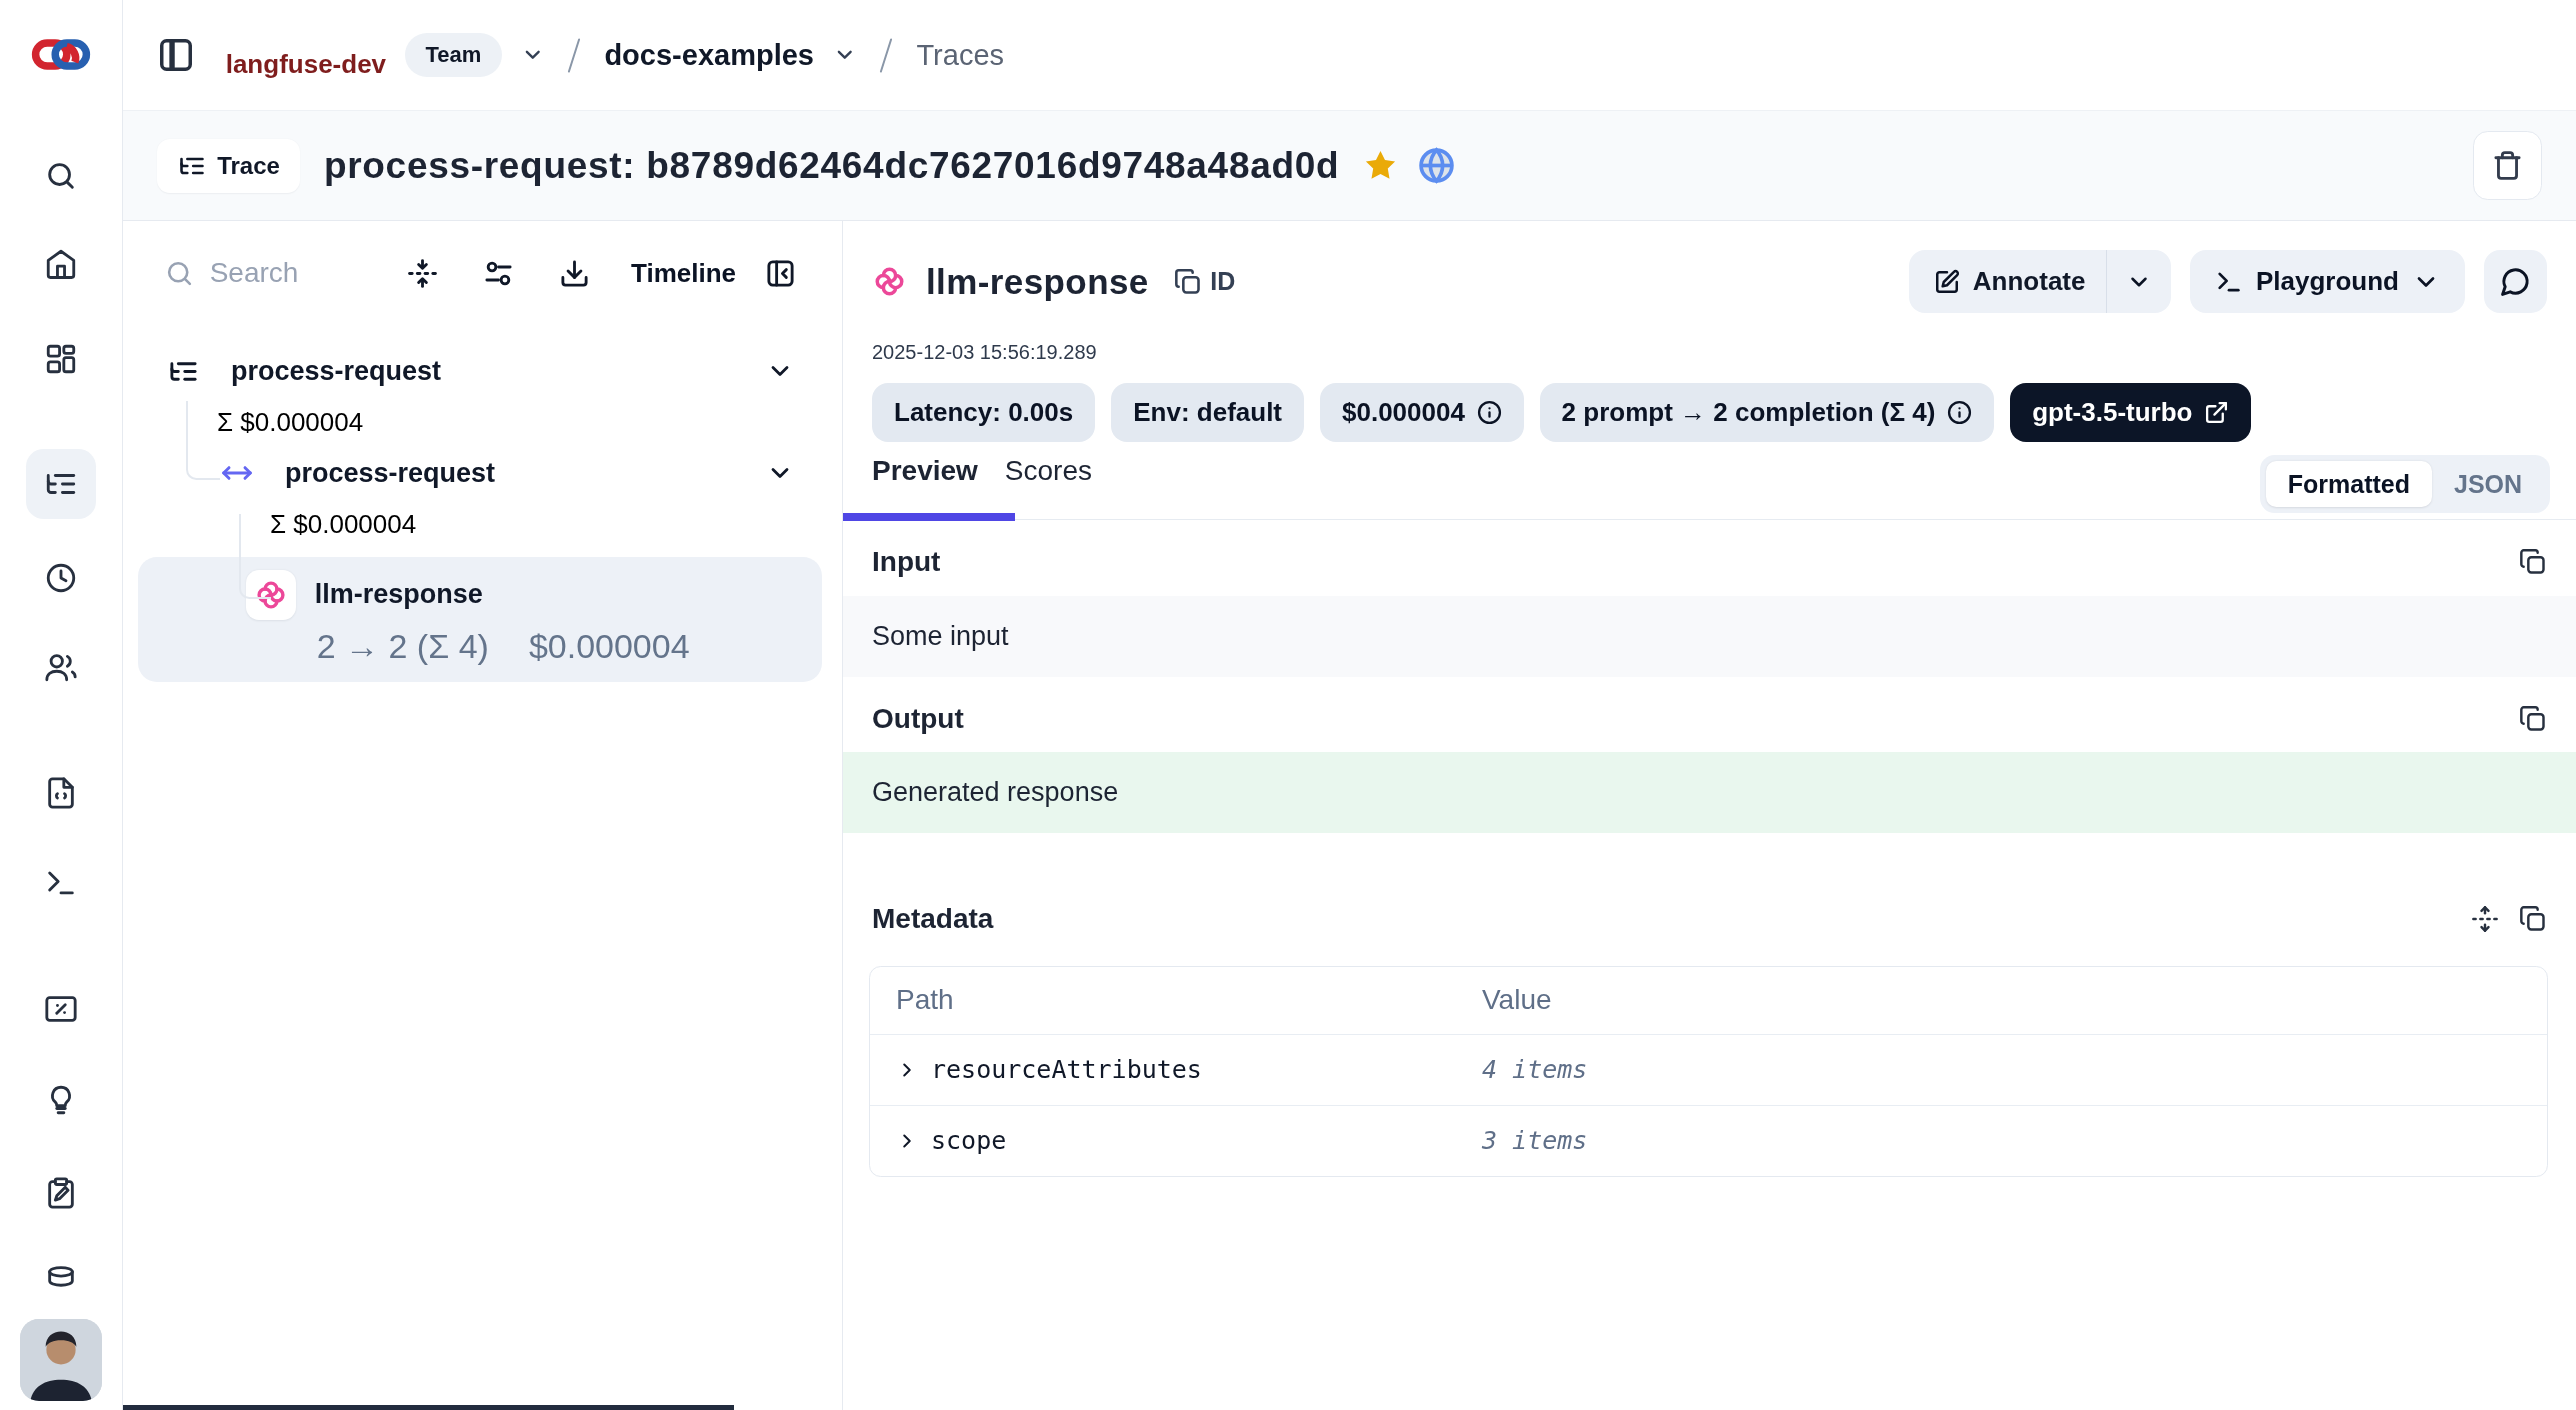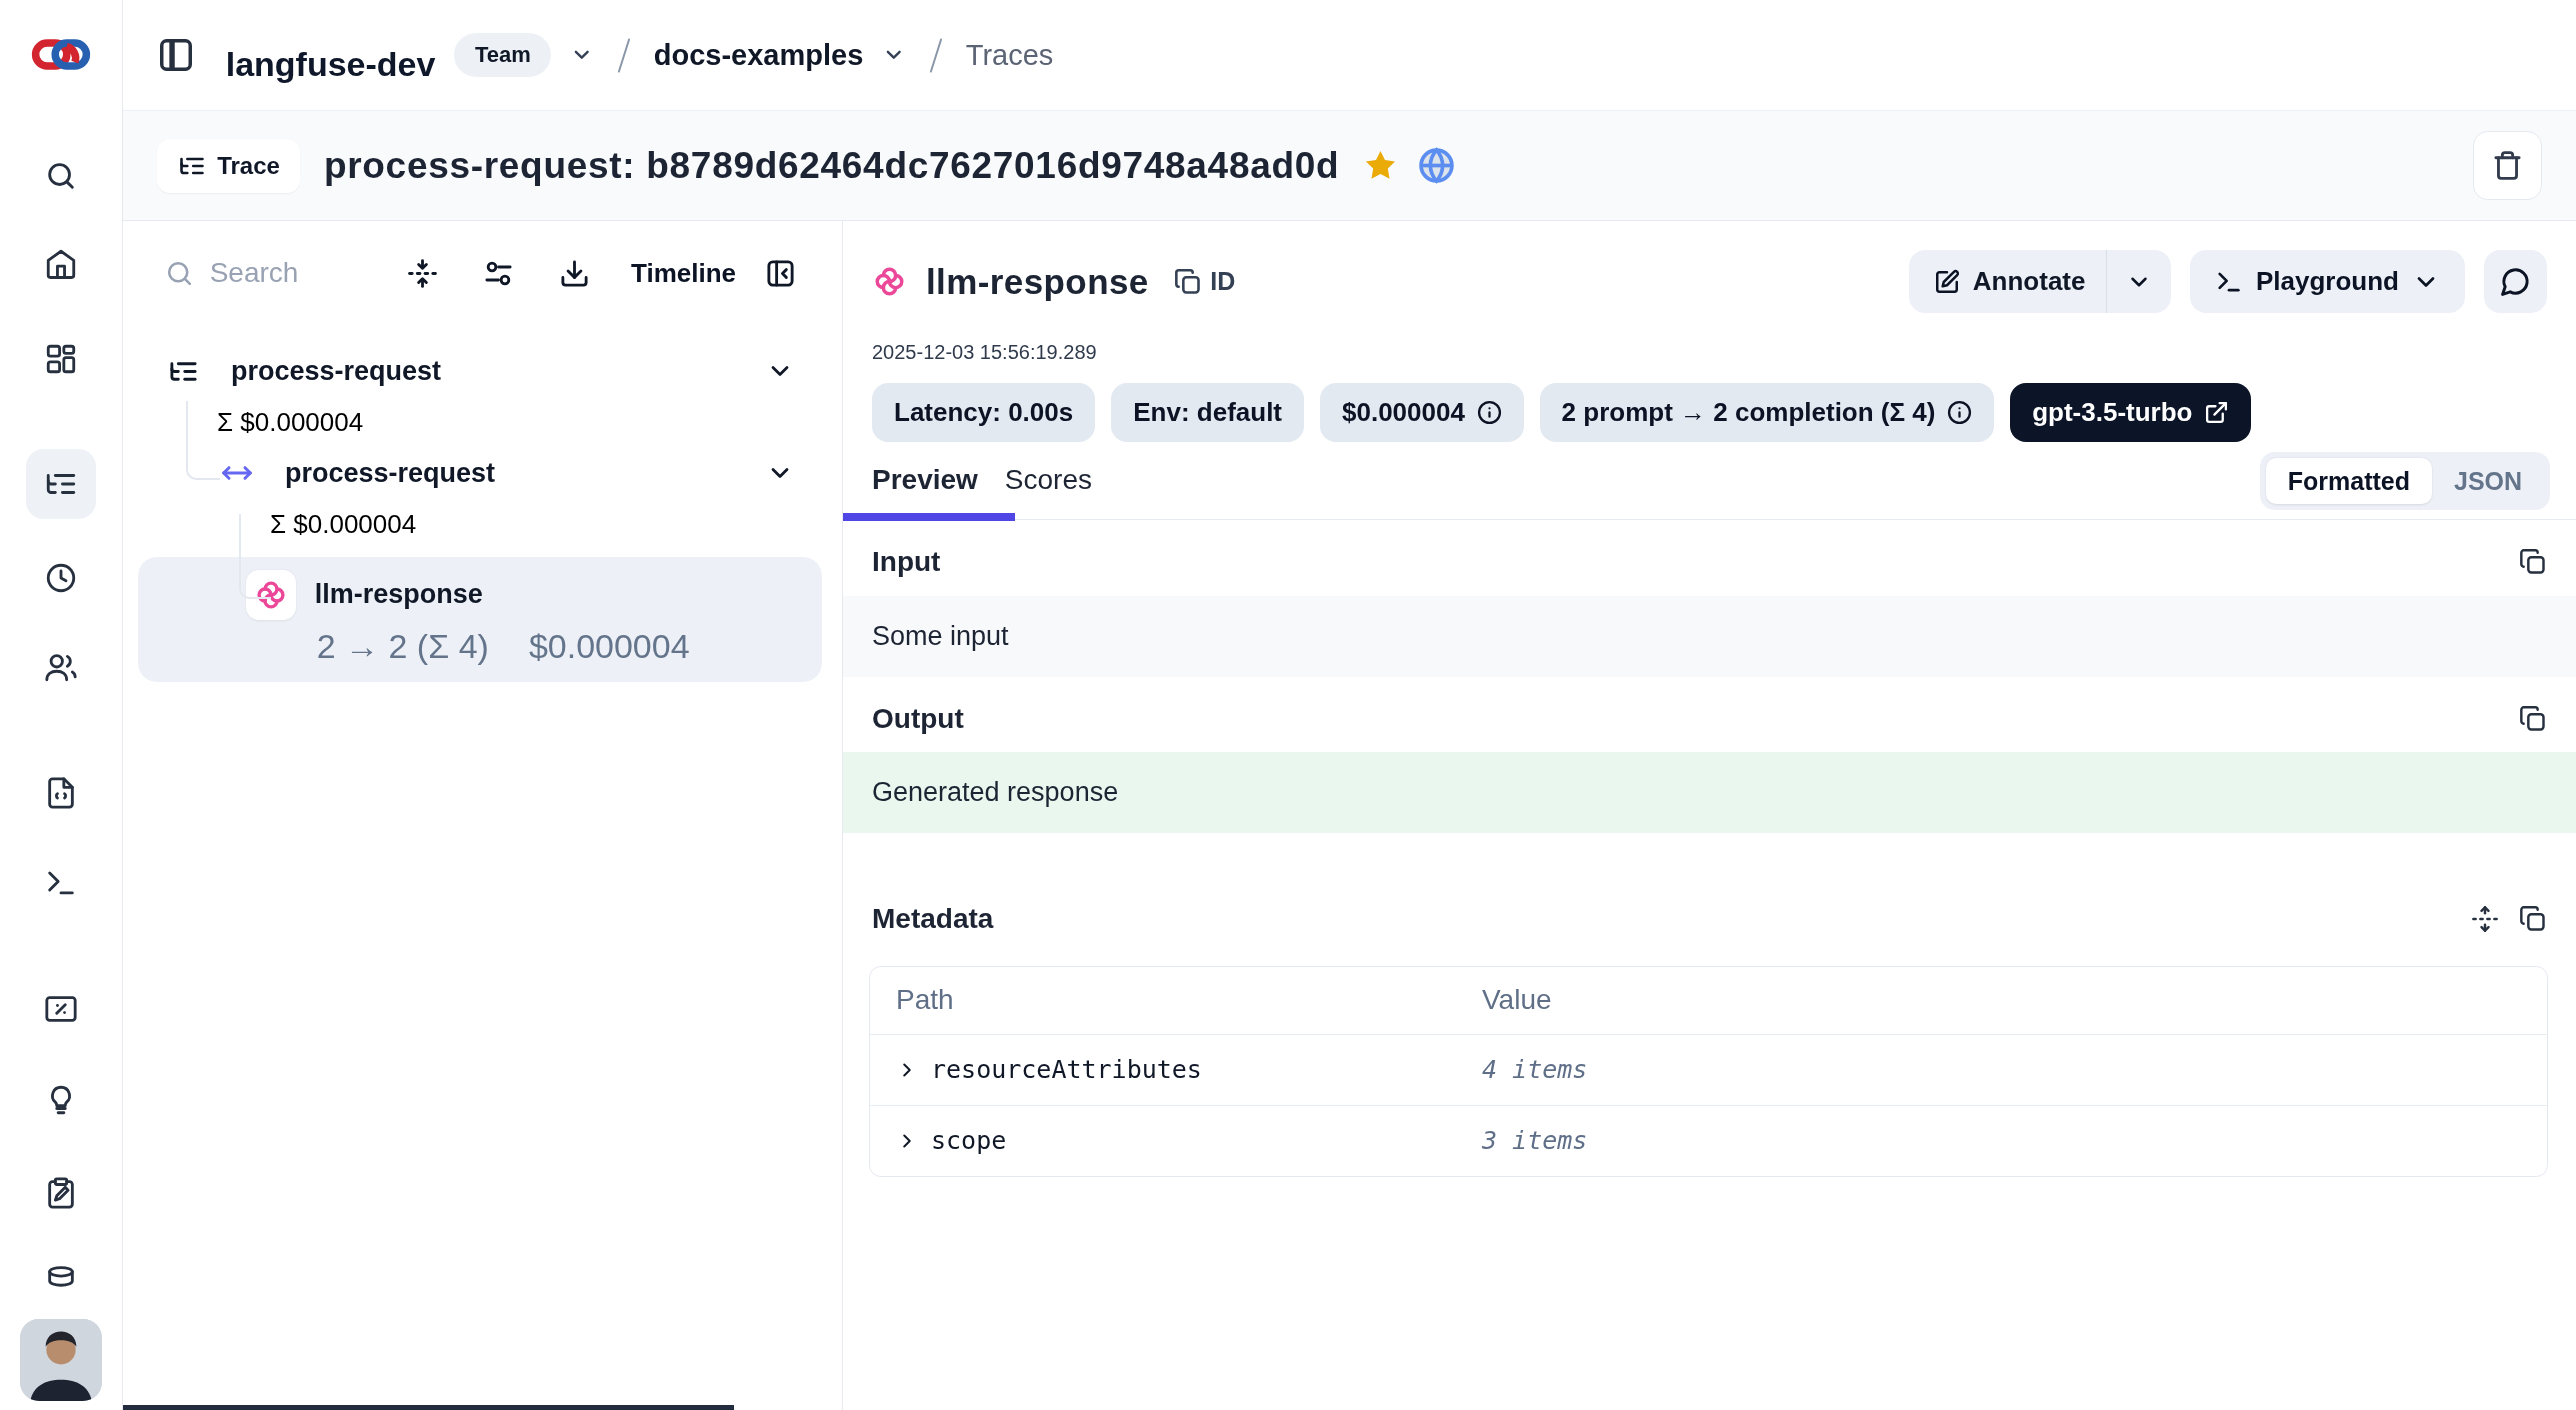--- a/index.html
+++ b/index.html
@@ -17,21 +17,21 @@
   .rail-btn svg { width:34px; height:34px; stroke:#27303f; stroke-width:2; fill:none;
     stroke-linecap:round; stroke-linejoin:round; }
   .avatar { position:absolute; bottom:8.8px; left:50%; transform:translateX(-50%);
     width:82px; height:82px; border-radius:19px; overflow:hidden; background:#d3d9e0; }
 
   
   .main-col { flex:1; display:flex; flex-direction:column; min-width:0; }
 
   .topnav { height:110px; flex-shrink:0; display:flex; align-items:center; padding:0 34px; gap:19px; }
   .panel-toggle svg { width:38px; height:38px; stroke:#27303f; stroke-width:2.2; fill:none; stroke-linecap:round; stroke-linejoin:round;}
-  .crumb-org { font-size:34px; font-weight:700; color:#0f172a; margin-left:11.7px;margin-top:19px; }
+  .crumb-org { font-size:26px; font-weight:700; color:#7f1d1d; margin-left:11.7px;margin-top:19px; }
   .team-badge { background:#edf1f6; border-radius:732px; padding:8.8px 20.5px; font-size:22px; font-weight:600; color:#101828; }
   .crumb-chev svg { width:23.5px; height:23.5px; stroke:#344054; stroke-width:2.4; fill:none; stroke-linecap:round; stroke-linejoin:round;}
   .crumb-slash { width:22px; height:41px; }
   .crumb-proj { font-size:29px; font-weight:700; color:#101828; }
   .crumb-page { font-size:29px; font-weight:500; color:#5b6474; }
 
   
   .trace-bar { height:111px; flex-shrink:0; background:#f8fafc; border-top:1.5px solid #eef1f5;
     border-bottom:1.5px solid #e6eaf0; display:flex; align-items:center; padding:0 34px; gap:23.5px; }
   .trace-chip { background:#fff; border-radius:13px; padding:13px 20.5px; display:flex; align-items:center; gap:11.7px;
@@ -91,21 +91,21 @@
   .icon-btn svg { width:31px; height:31px; stroke:#0b1324; stroke-width:2.3; fill:none; stroke-linecap:round; stroke-linejoin:round;}
 
   .timestamp { padding:28px 29px 0; font-size:20px; font-weight:500; color:#2f3a4c; }
   .badges { display:flex; align-items:center; gap:16px; padding:19px 29px 0; }
   .badge { height:59px; display:flex; align-items:center; gap:11.7px; background:#e3e9f1; border-radius:16px;
     padding:0 22px; font-size:26px; font-weight:700; color:#0b1324; white-space:nowrap; }
   .badge svg { width:25px; height:25px; stroke:#0b1324; stroke-width:2.2; fill:none; stroke-linecap:round; stroke-linejoin:round;}
   .badge.dark { background:#0c1527; color:#fff; }
   .badge.dark svg { stroke:#fff; }
 
-  .tabs-row { display:flex; align-items:flex-end; margin-top:13px; height:65px; border-bottom:1.5px solid #e6ebf1;
+  .tabs-row { display:flex; align-items:flex-start; margin-top:13px; height:65px; border-bottom:1.5px solid #e6ebf1;
     padding-right:26px; position:relative; }
   .tab { font-size:28px; padding-bottom:23.5px; color:#1d2433; }
   .tab.active { font-weight:600; margin-left:29px; }
   .tab.inactive { font-weight:500; margin-left:27px; }
   .tab-underline { position:absolute; left:0; bottom:-1.5px; width:172px; height:7.3px; background:#4f46e5; }
   .seg { margin-left:auto; margin-bottom:8.8px; background:#edf1f7; border-radius:14.7px; padding:5.9px; display:flex; align-items:center; }
   .seg-opt { padding:8.8px 22px; font-size:25px; font-weight:700; }
   .seg-opt.on { background:#fff; border-radius:10.3px; color:#0b1324; box-shadow:0 0.7px 2.2px rgba(2,6,23,.10); }
   .seg-opt.off { color:#64748b; }
 

